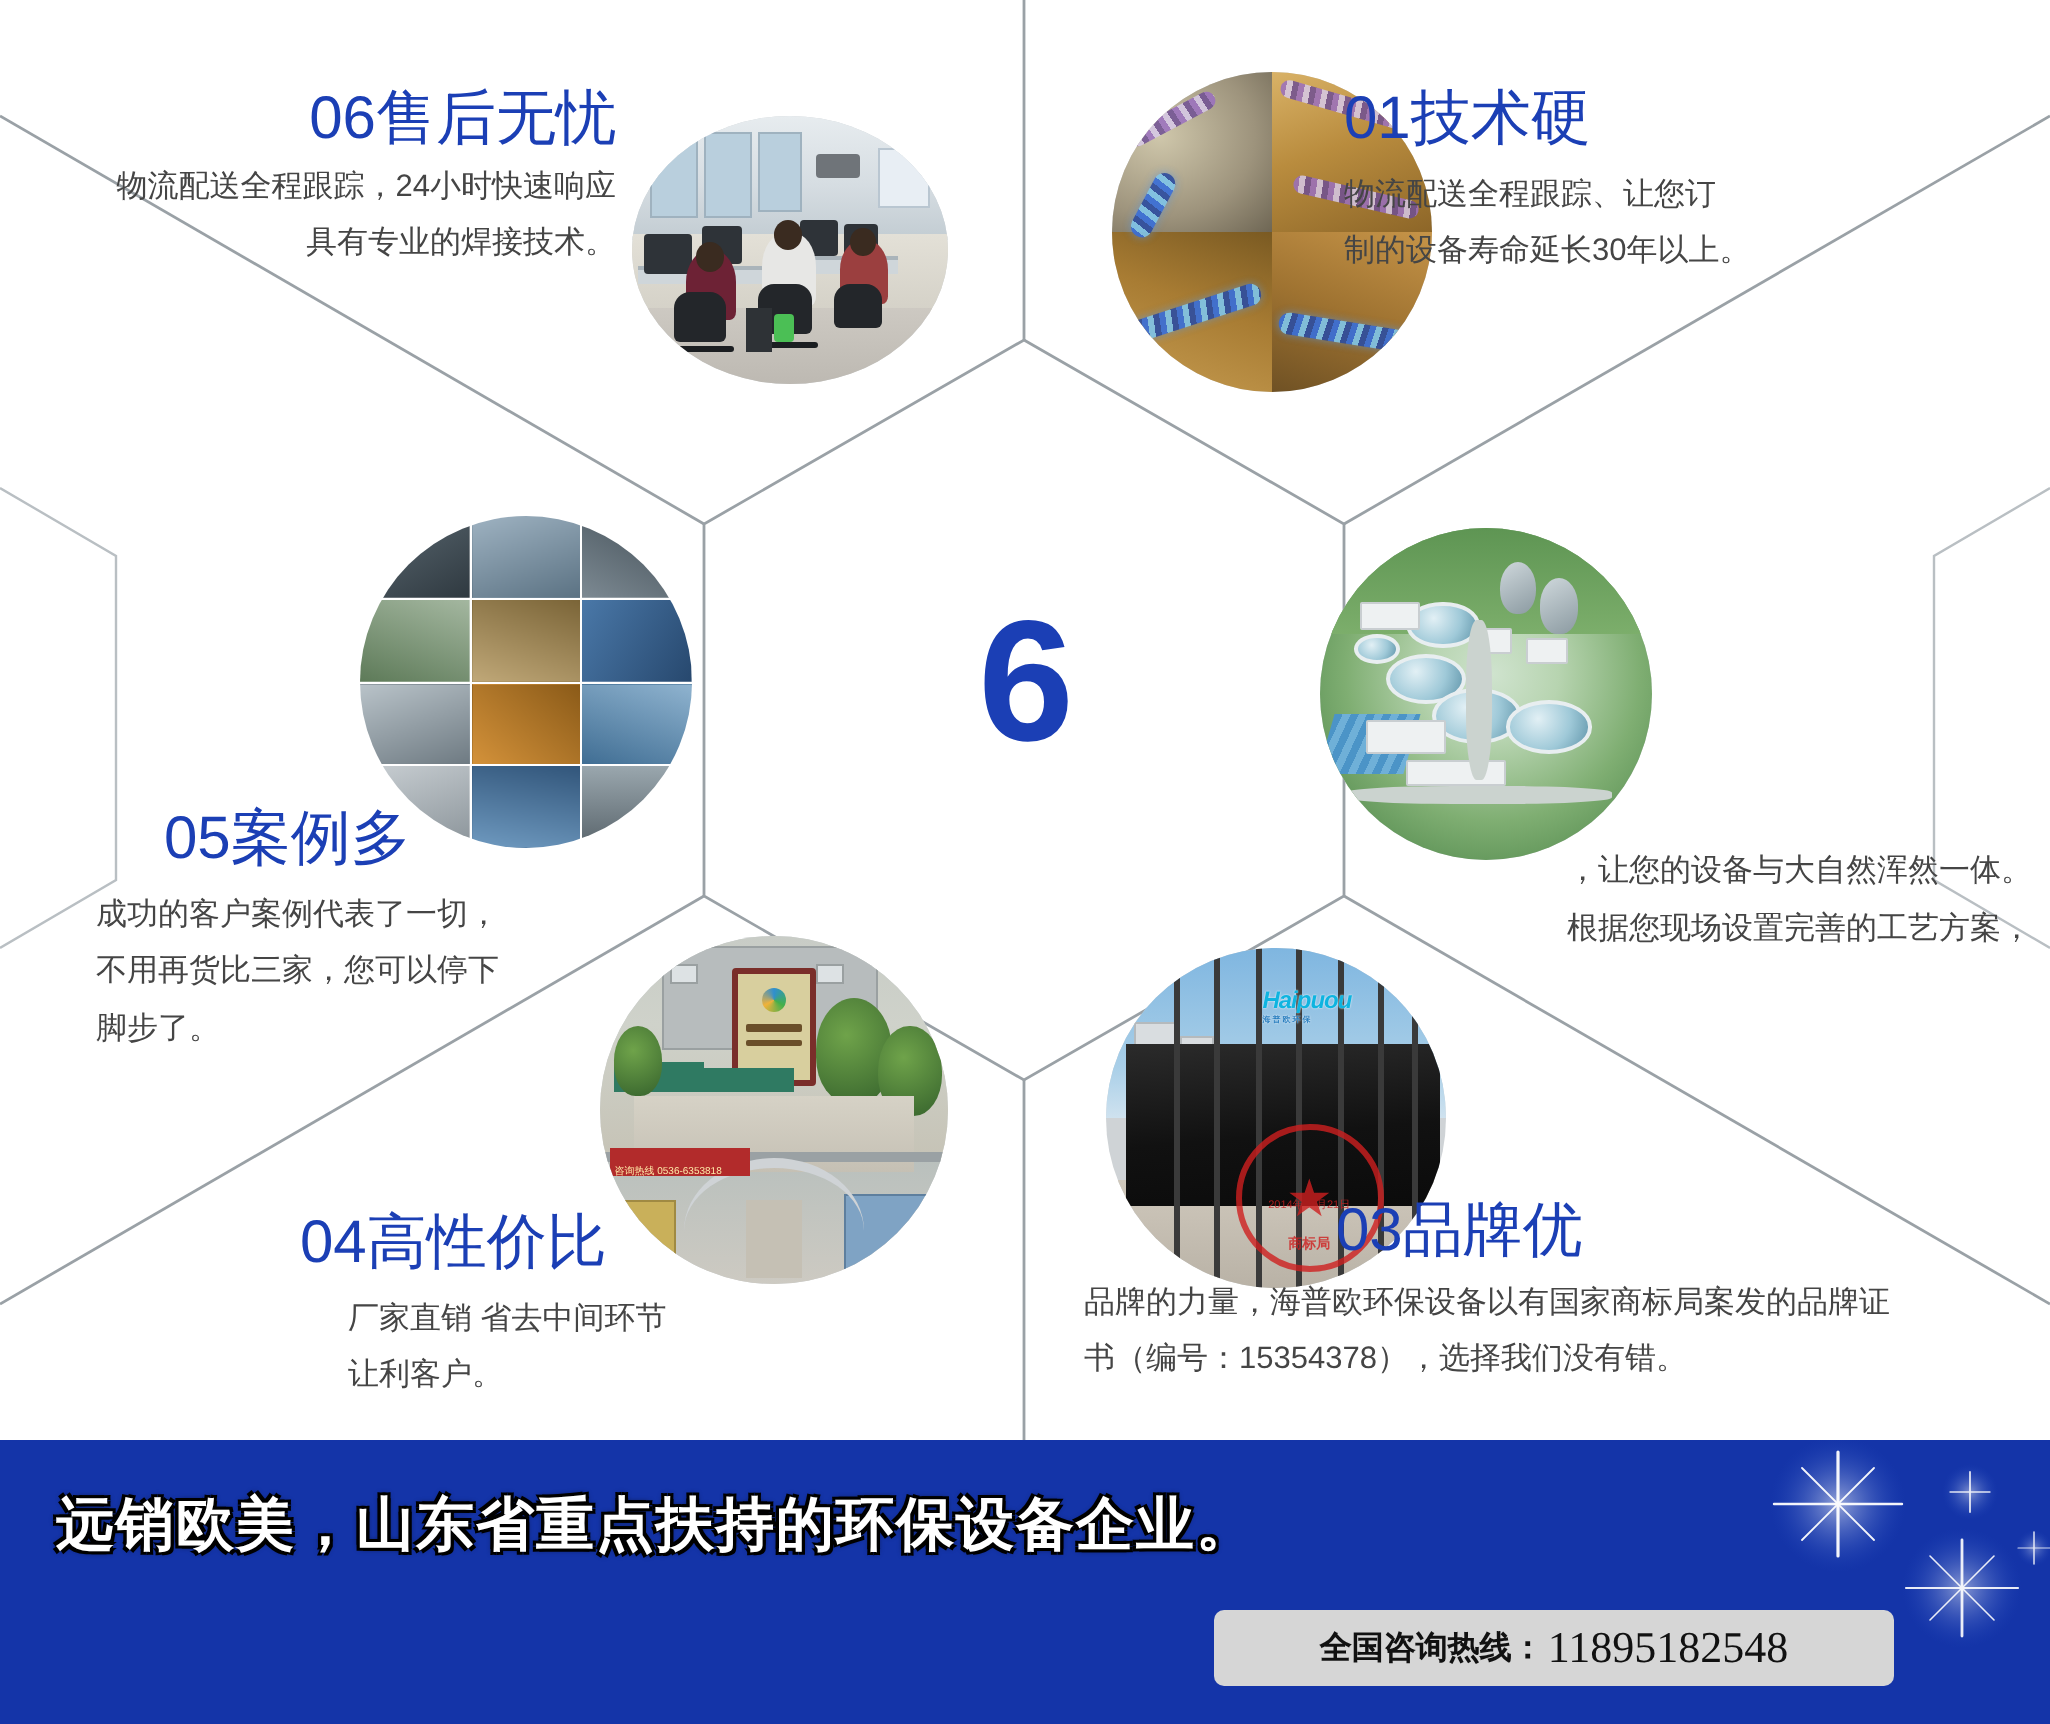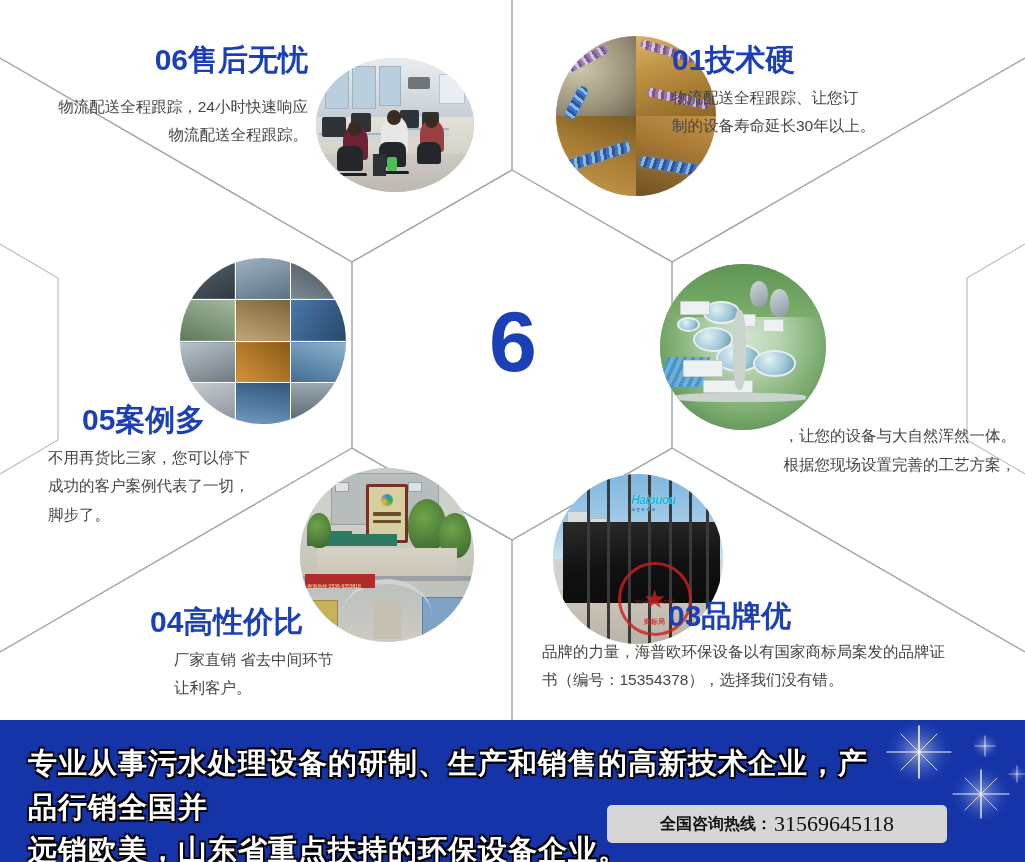--- a/index.html
+++ b/index.html
@@ -25,21 +25,21 @@
     letter-spacing:-2px;
   }
   .center-title .txt {
     font-size:52px; font-weight:bold; line-height:1; margin-left:10px;
     letter-spacing:1px;
   }
 
   
   .feature { position:absolute; }
   .f-head {
-    color:#1b3fb5; font-size:30px; font-weight:bold; line-height:1.05;
+    color:#1b3fb5; font-size:30px; font-weight:normal; line-height:1.05;
     white-space:nowrap; letter-spacing:0px;
   }
   .f-desc { color:#454545; font-size:15.5px; line-height:1.85; }
   .ta-r { text-align:right; }
   .ta-l { text-align:left; }
 
   
   .circ {
     position:absolute; border-radius:50%; overflow:hidden;
     background:#cfd3d6;
@@ -215,23 +215,23 @@
       <polyline points="1025,244 967,278 967,440 1025,474"></polyline>
     </g>
   </svg>
 
   <div class="center-title">
     <span class="num">6</span>
   </div>
 
   <div class="feature ta-r" style="left:18px; top:44px; width:290px;">
     <div class="f-head">06售后无忧</div>
-    <div class="f-desc" style="margin-top:17px;">
+    <div class="f-desc" style="margin-top:4px;">
       <div>物流配送全程跟踪，24小时快速响应</div>
-      <div>物流配送全程跟踪。</div>
+      <div>具有专业的焊接技术。</div>
     </div>
   </div>
 
   <div class="circ" id="c06">
     <div class="sky"></div>
     <div class="win" style="left:6%;  top:6%;  width:15%; height:32%;"></div>
     <div class="win" style="left:23%; top:6%;  width:15%; height:32%;"></div>
     <div class="win" style="left:40%; top:6%;  width:14%; height:30%;"></div>
     <div class="wall"></div>
     <div class="floor"></div>
@@ -388,22 +388,22 @@
         <div class="cell g-i"></div>
       <div class="cell g-j"></div>
         <div class="cell g-k"></div>
         <div class="cell g-l"></div>
     </div>
   </div>
 
   <div class="feature ta-l" style="left:48px; top:404px; width:300px;">
     <div class="f-head" style="margin-left:34px;">05案例多</div>
     <div class="f-desc" style="margin-top:8px;">
+      <div>成功的客户案例代表了一切，</div>
       <div>不用再货比三家，您可以停下</div>
-      <div>成功的客户案例代表了一切，</div>
       <div>脚步了。</div>
     </div>
   </div>
 
   <div id="banner">
     <svg class="sparkles" viewBox="0 0 260 142">
       <defs>
         <radialGradient id="glow">
             <stop offset="0%" stop-color="#ffffff" stop-opacity="1"></stop>
           <stop offset="100%" stop-color="#2a53c8" stop-opacity="0"></stop>
@@ -429,23 +429,22 @@
         <line x1="210" y1="26" x2="230" y2="26" stroke-width=".7"></line>
       </g>
       <circle cx="252" cy="54" r="9" fill="url(#glow)" opacity=".4"></circle>
       <g stroke="#ffffff" stroke-linecap="round" opacity=".8">
         <line x1="252" y1="46" x2="252" y2="62" stroke-width=".8"></line>
         <line x1="244" y1="54" x2="260" y2="54" stroke-width=".6"></line>
       </g>
     </svg>
 
     <div class="btext">
-      <span class="l1">专业从事污水处理设备的研制、生产和销售的高新技术企业，产品行销全国并</span>
       <span class="l2">远销欧美，山东省重点扶持的环保设备企业。</span>
     </div>
   </div>
 
   <div id="hotline">
     <span class="lbl">全国咨询热线：</span>
-    <span class="num">31569645118</span>
+    <span class="num">11895182548</span>
   </div>
 
 </div>
 
 </body></html>

